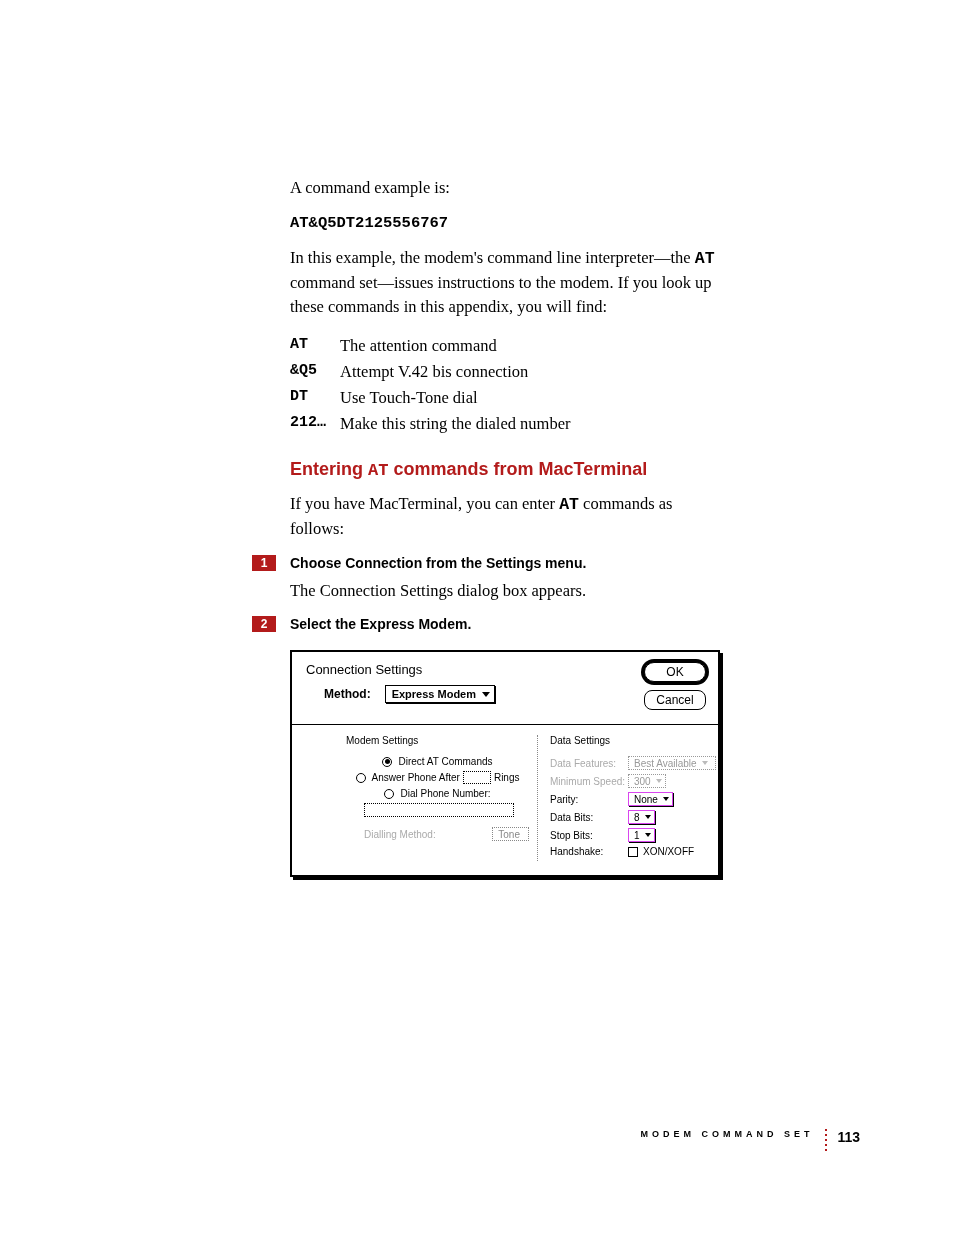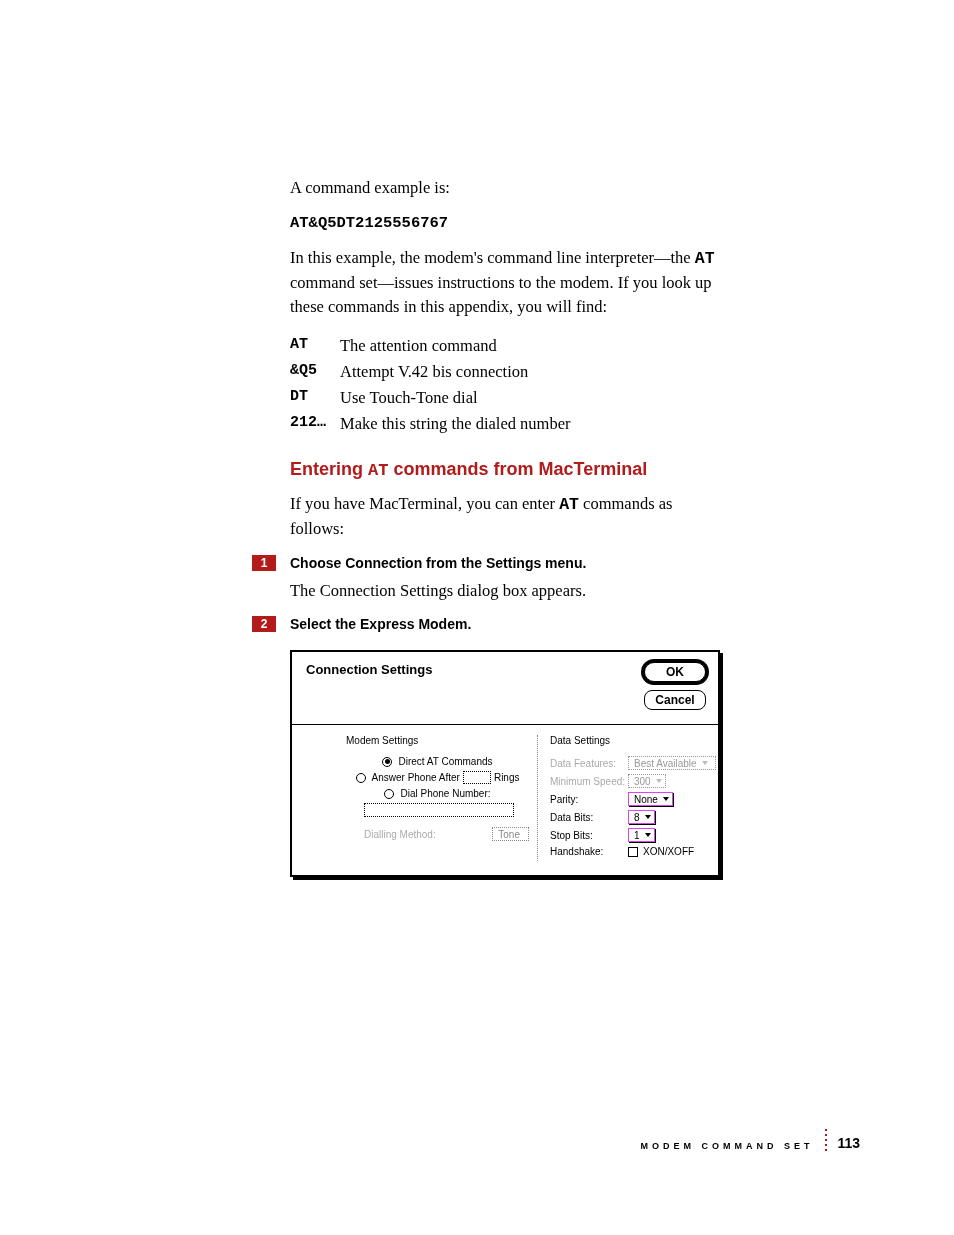--- a/index.html
+++ b/index.html
@@ -105,21 +105,21 @@
     font-family: "Chicago", Geneva, Arial, sans-serif;
   }
   .dialog-top {
     display: flex;
     padding: 10px 12px 10px 14px;
     border-bottom: 0;
   }
   .dialog-top-left { flex: 1; }
   .dialog-title {
     font-family: "Chicago", Arial, sans-serif;
-    font-weight: bold;
+    font-weight: normal;
     font-size: 13px;
     margin: 0 0 8px 0;
   }
   .method-row {
     display: flex;
     align-items: center;
     margin-left: 18px;
     margin-top: 2px;
   }
   .method-label {
@@ -152,21 +152,21 @@
     flex-direction: column;
     gap: 8px;
     align-items: flex-end;
   }
   .mac-btn {
     border: 1px solid #000;
     border-radius: 8px;
     min-width: 62px;
     height: 20px;
     font-family: "Chicago", Arial, sans-serif;
-    font-weight: bold;
+    font-weight: normal;
     font-size: 12px;
     text-align: center;
     line-height: 18px;
     background: #fff;
   }
   .mac-btn.default {
     box-shadow: 0 0 0 3px #000;
     border-radius: 10px;
   }
   .dialog-divider {
@@ -287,21 +287,21 @@
     width: 10px; height: 10px;
     border: 1px solid #000;
     margin-right: 5px;
     flex: 0 0 10px;
   }
   .footer {
     position: absolute;
     bottom: 84px;
     right: 94px;
     display: flex;
-    align-items: flex-end;
+    align-items: flex-start;
     font-family: Arial, Helvetica, sans-serif;
     margin-left: 16px;
   }
   .footer-text {
     font-size: 9px;
     letter-spacing: 4px;
     text-transform: uppercase;
     font-weight: bold;
     color: #000;
     margin-right: 12px;
@@ -372,20 +372,27 @@
   <div class="step-row">
     <div class="step-num">2</div>
     <div class="step-text">Select the Express Modem.</div>
   </div>
 
   <div class="dialog-wrap">
     <div class="dialog">
       <div class="dialog-top">
         <div class="dialog-top-left">
           <div class="dialog-title">Connection Settings</div>
+          <div class="method-row">
+            <span class="method-label">Method:</span>
+            <span class="dd">
+              <span>Express Modem</span>
+              <span class="tri"></span>
+            </span>
+          </div>
         </div>
         <div class="btn-col">
           <div class="mac-btn default">OK</div>
           <div class="mac-btn">Cancel</div>
         </div>
       </div>
       <hr class="dialog-divider">
       <div class="dialog-bottom">
         <div class="col-left">
           <div class="sec-head">Modem Settings</div>

